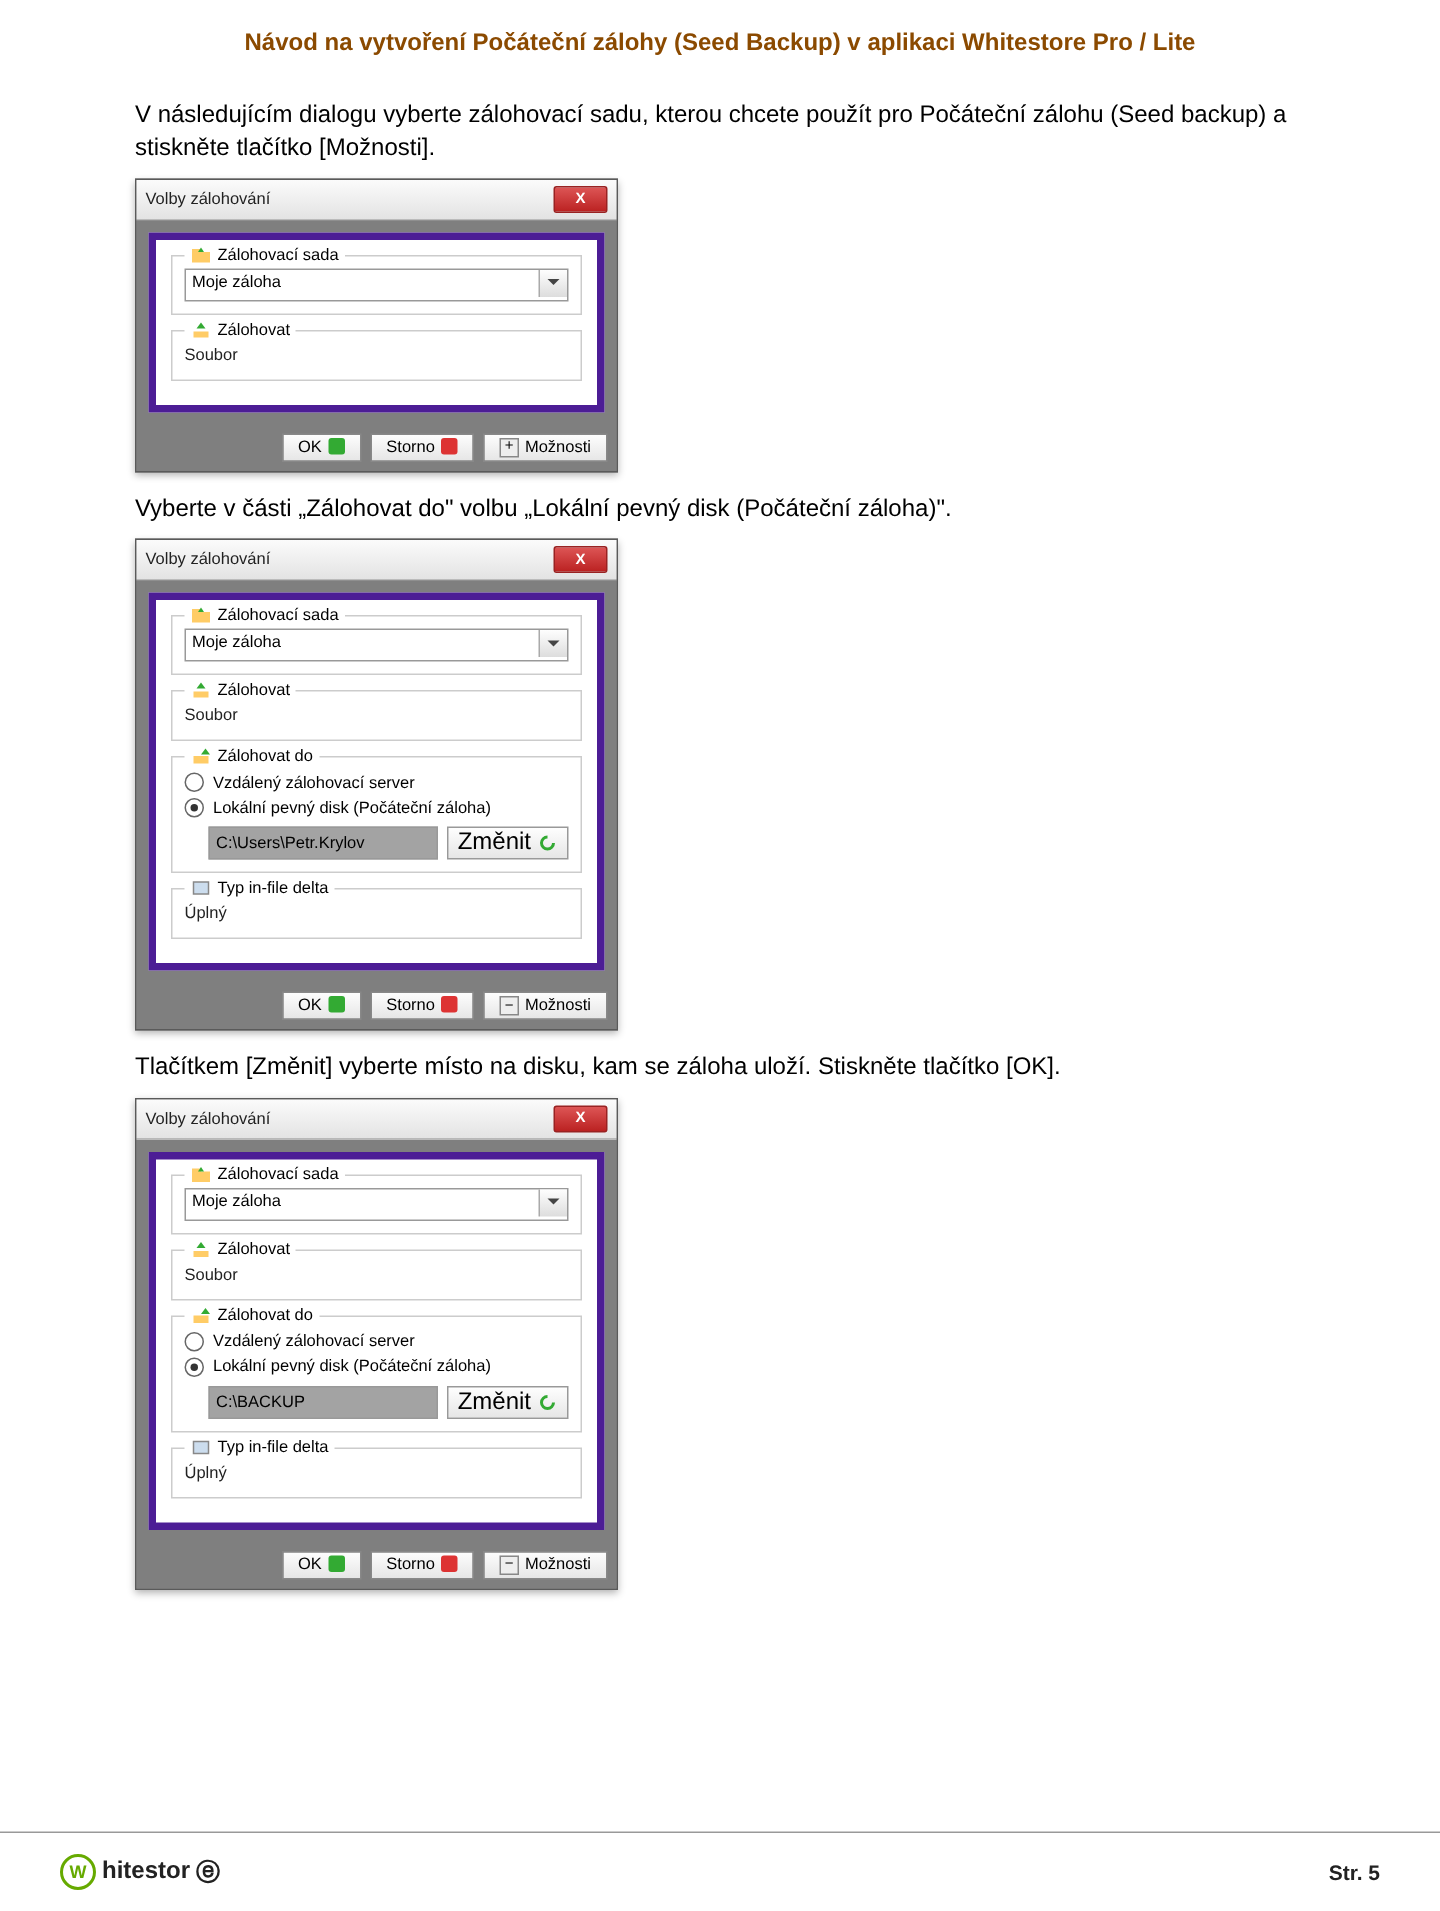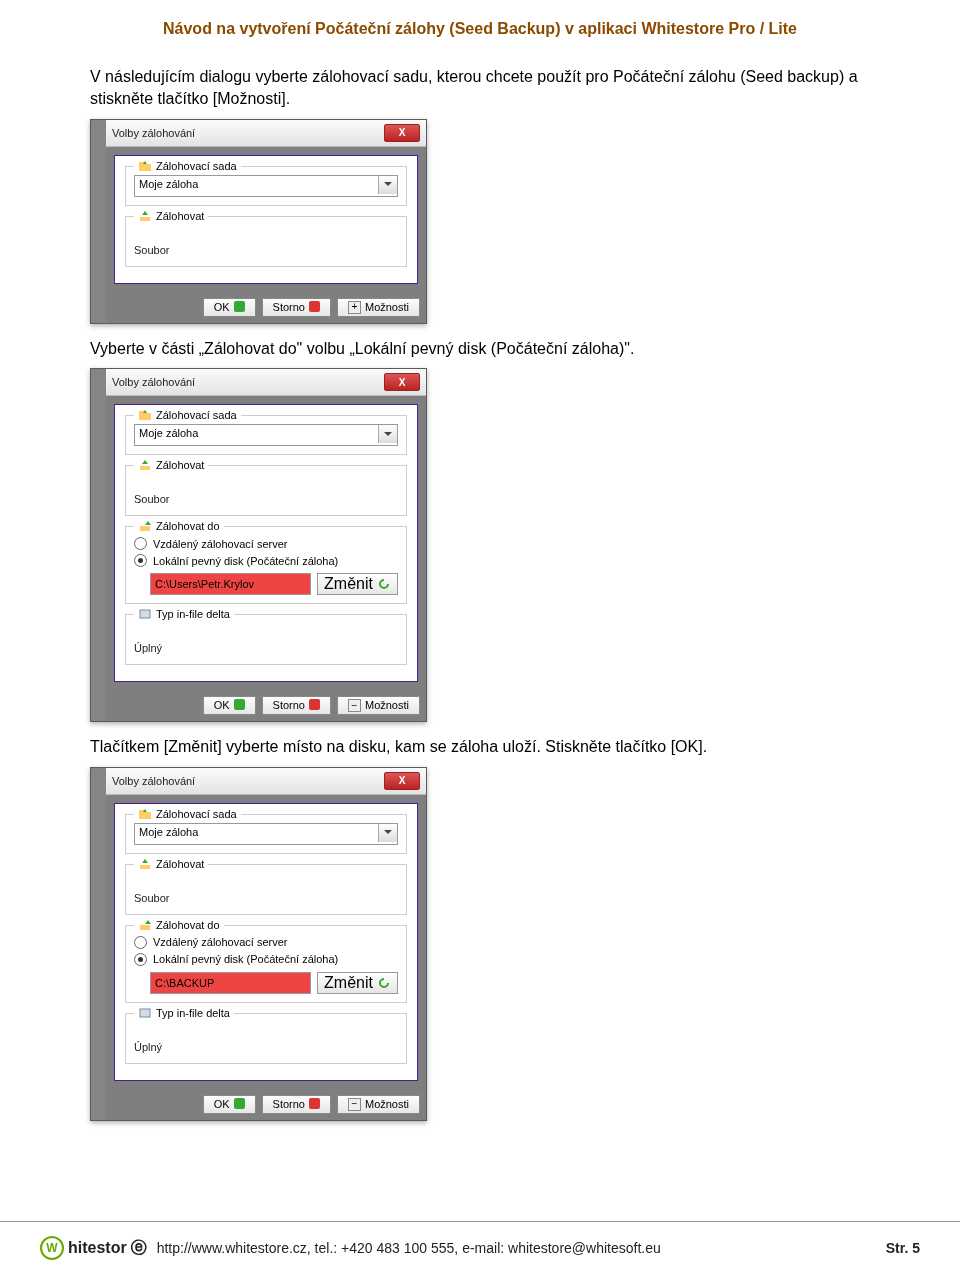--- a/index.html
+++ b/index.html
@@ -30,21 +30,20 @@
     margin: 14px 0 8px 0;
   }
   
   .dialog {
     width: 320px;
     background: #858585;
     border: 1px solid #5a5a5a;
     box-shadow: 0 2px 5px rgba(0,0,0,.3);
     font-family: Tahoma, Arial, sans-serif;
     font-size: 11px;
-    padding-left: 15px;
   }
   .dlg-title {
     background: linear-gradient(#fbfbfb,#e3e3e3);
     border-bottom: 1px solid #bbb;
     padding: 4px 6px;
     display: flex;
     align-items: center;
     justify-content: space-between;
   }
   .dlg-title-text { font-size: 11px; color:#222; }
@@ -55,21 +54,21 @@
     border-radius: 2px;
     display:flex;align-items:center;justify-content:center;
     color:#fff;font-weight:bold;font-size:10px;
   }
   .dlg-body {
     background: #7f7f7f;
     padding: 8px;
   }
   .panel {
     background: #fff;
-    border: 1px solid #4c1d95;
+    border: 5px solid #4c1d95;
     padding: 10px 10px 6px 10px;
   }
   .group {
     border: 1px solid #ccc;
     margin-bottom: 10px;
     padding: 8px 8px 8px 8px;
     position: relative;
   }
   .group-legend {
     position: absolute;
@@ -92,30 +91,30 @@
     background:transparent;
   }
   .combo .arrow {
     width:18px;height:18px;border-left:1px solid #aaa;
     display:flex;align-items:center;justify-content:center;
     background:linear-gradient(#fefefe,#ddd);
   }
   .combo .arrow::after{
     content:"";border:4px solid transparent;border-top-color:#444;margin-top:3px;
   }
-  .static-text { font-size:11px;color:#222;padding:2px 0;margin-top:17px; }
+  .static-text { font-size:11px;color:#222;padding:2px 0; }
   .radio-row { display:flex;align-items:center;gap:6px;font-size:11px;padding:2px 0; }
   .radio-dot {
     width:11px;height:11px;border:1px solid #666;border-radius:50%;
     display:inline-flex;align-items:center;justify-content:center;background:#fff;
   }
   .radio-dot.on::after{content:"";width:5px;height:5px;background:#333;border-radius:50%;}
   .path-row{display:flex;gap:6px;align-items:center;margin-top:4px;margin-left:16px;}
   .path-input{
-    border:1px solid #999;height:18px;padding:1px 4px;font-size:11px;flex:1;background:#ef4444;
+    border:1px solid #999;height:18px;padding:1px 4px;font-size:11px;flex:1;background:#a3a3a3;
   }
   .mini-btn{
     border:1px solid #999;height:20px;padding:0 6px;font-size:16px;
     background:linear-gradient(#fefefe,#e6e6e6);
     display:inline-flex;align-items:center;gap:4px;cursor:default;
   }
   .btn-row{
     background:#7f7f7f;padding:6px;display:flex;justify-content:flex-end;gap:6px;
   }
   .dlg-btn{
@@ -398,16 +397,15 @@
   </div>
 </div>
 
 <div class="footer">
   <div class="footer-left">
     <span class="logo">
       <span class="circle">W</span>
       <span>hitestor</span>
         <span>ⓔ</span>
     </span>
-    <span>http://www.whitestore.cz, tel.: +420 483 100 555, e-mail: whitestore@whitesoft.eu</span>
   </div>
   <div class="footer-right">Str. 5</div>
 </div>
 
 </body></html>

